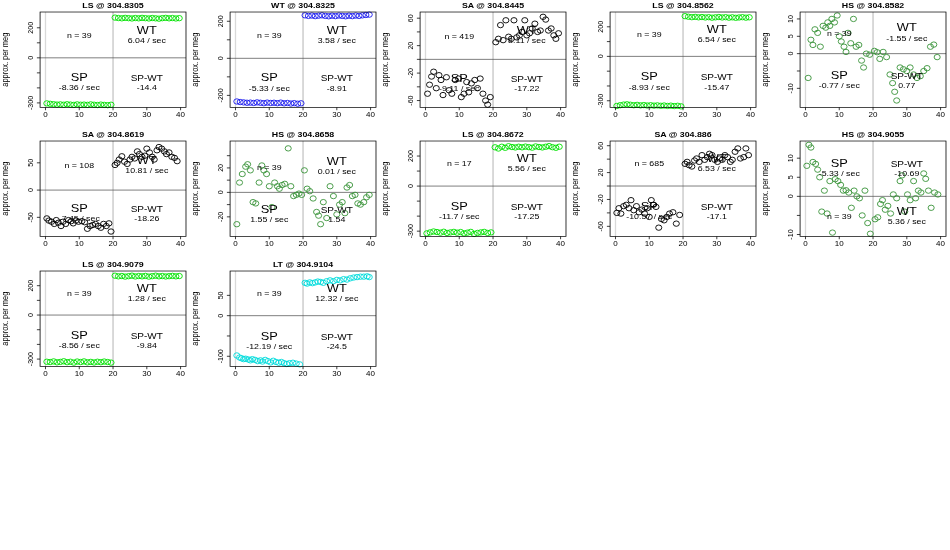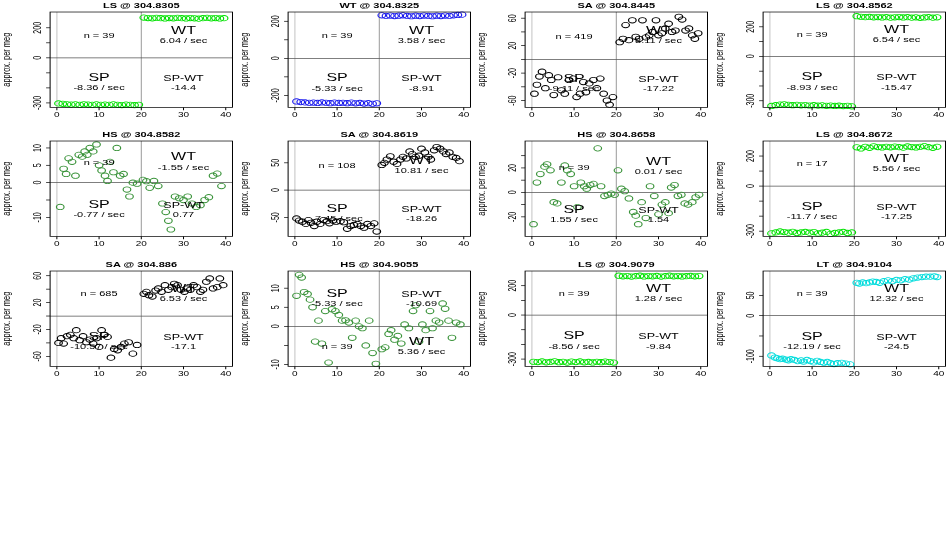--- a/index.html
+++ b/index.html
@@ -1,17 +1,17 @@
 <!DOCTYPE html>
 <html><head>
 <meta charset="utf-8">
 <style>
   html,body{margin:0;padding:0;background:#ffffff;}
   #figure{width:950px;height:550px;background:#ffffff;overflow:hidden;}
-  #panel-grid{display:grid;grid-template-columns:repeat(4,1fr);grid-template-rows:repeat(3,1fr);width:950px;height:388px;}
+  #panel-grid{display:grid;grid-template-columns:repeat(5,1fr);grid-template-rows:repeat(3,1fr);width:950px;height:388px;}
   #panel-grid svg{width:100%;height:100%;display:block;}
   svg text{font-family:"Liberation Sans","DejaVu Sans",sans-serif;fill:#000;}
 </style>
 </head>
 <body>
 
 <div id="figure">
   <div id="panel-grid">
       <svg viewBox="0 0 237 183" preserveAspectRatio="none">
         <text x="141" y="11" text-anchor="middle" font-size="11" font-weight="bold">LS @ 304.8305</text>

